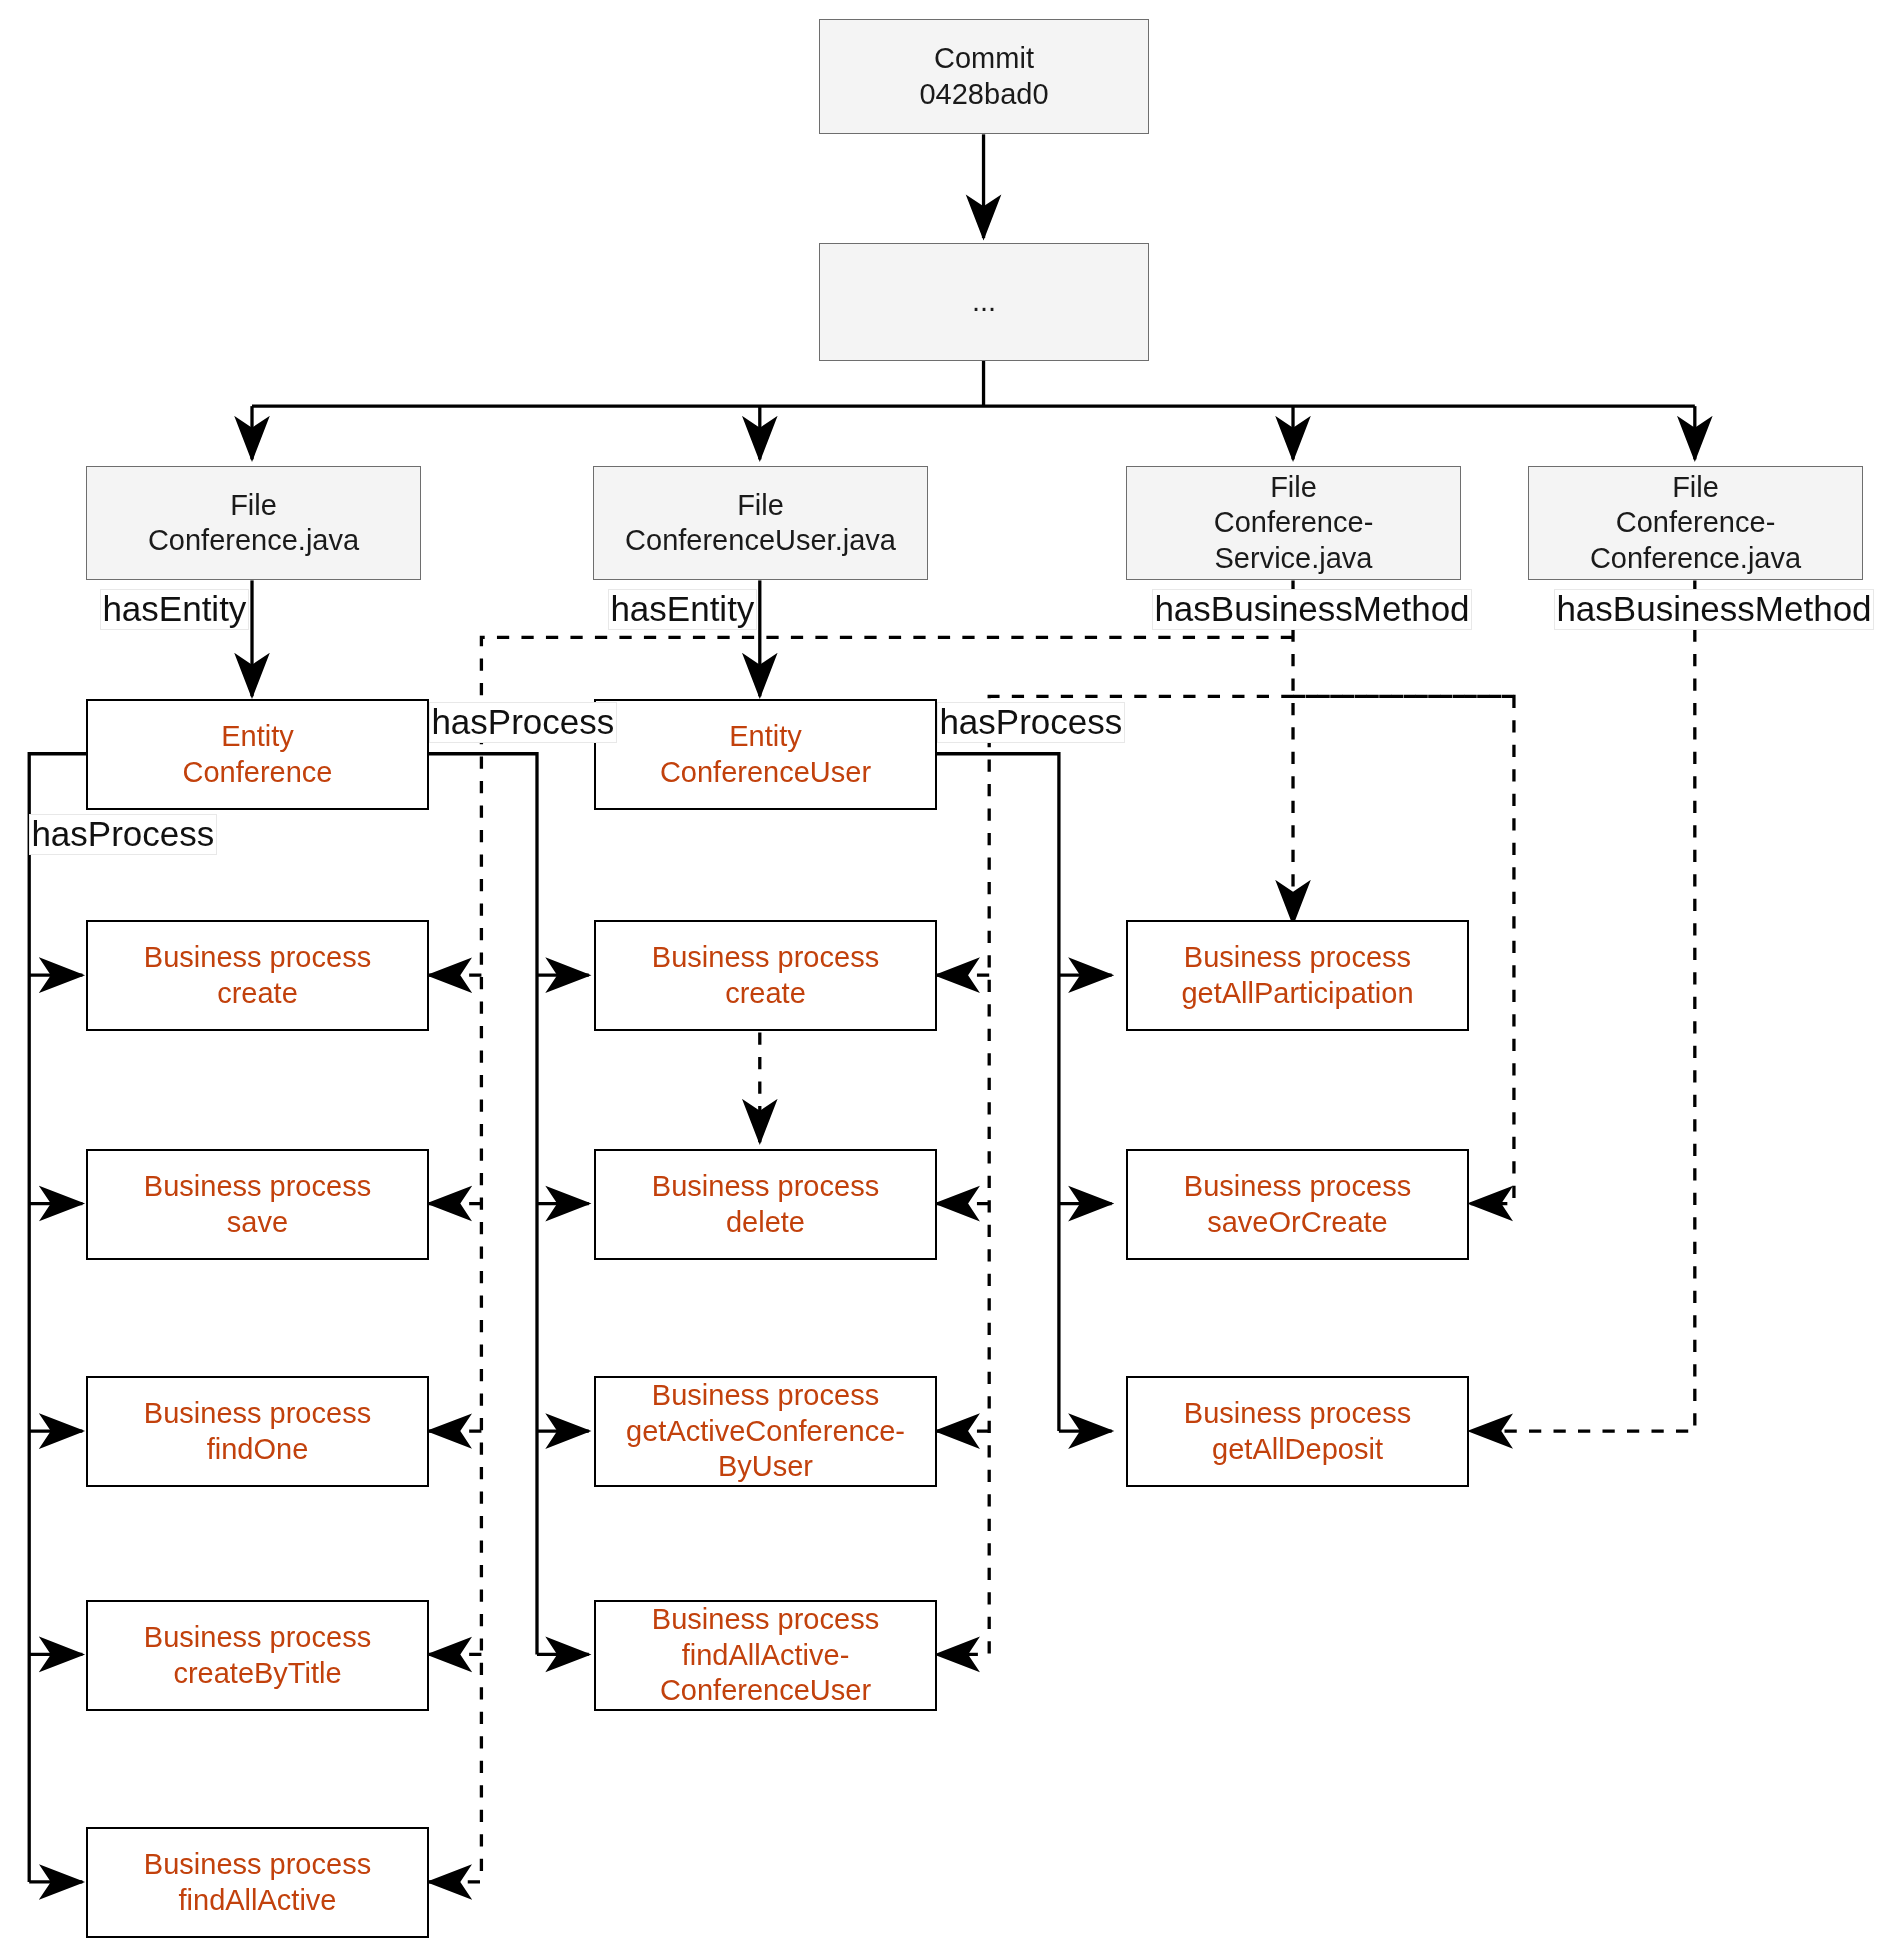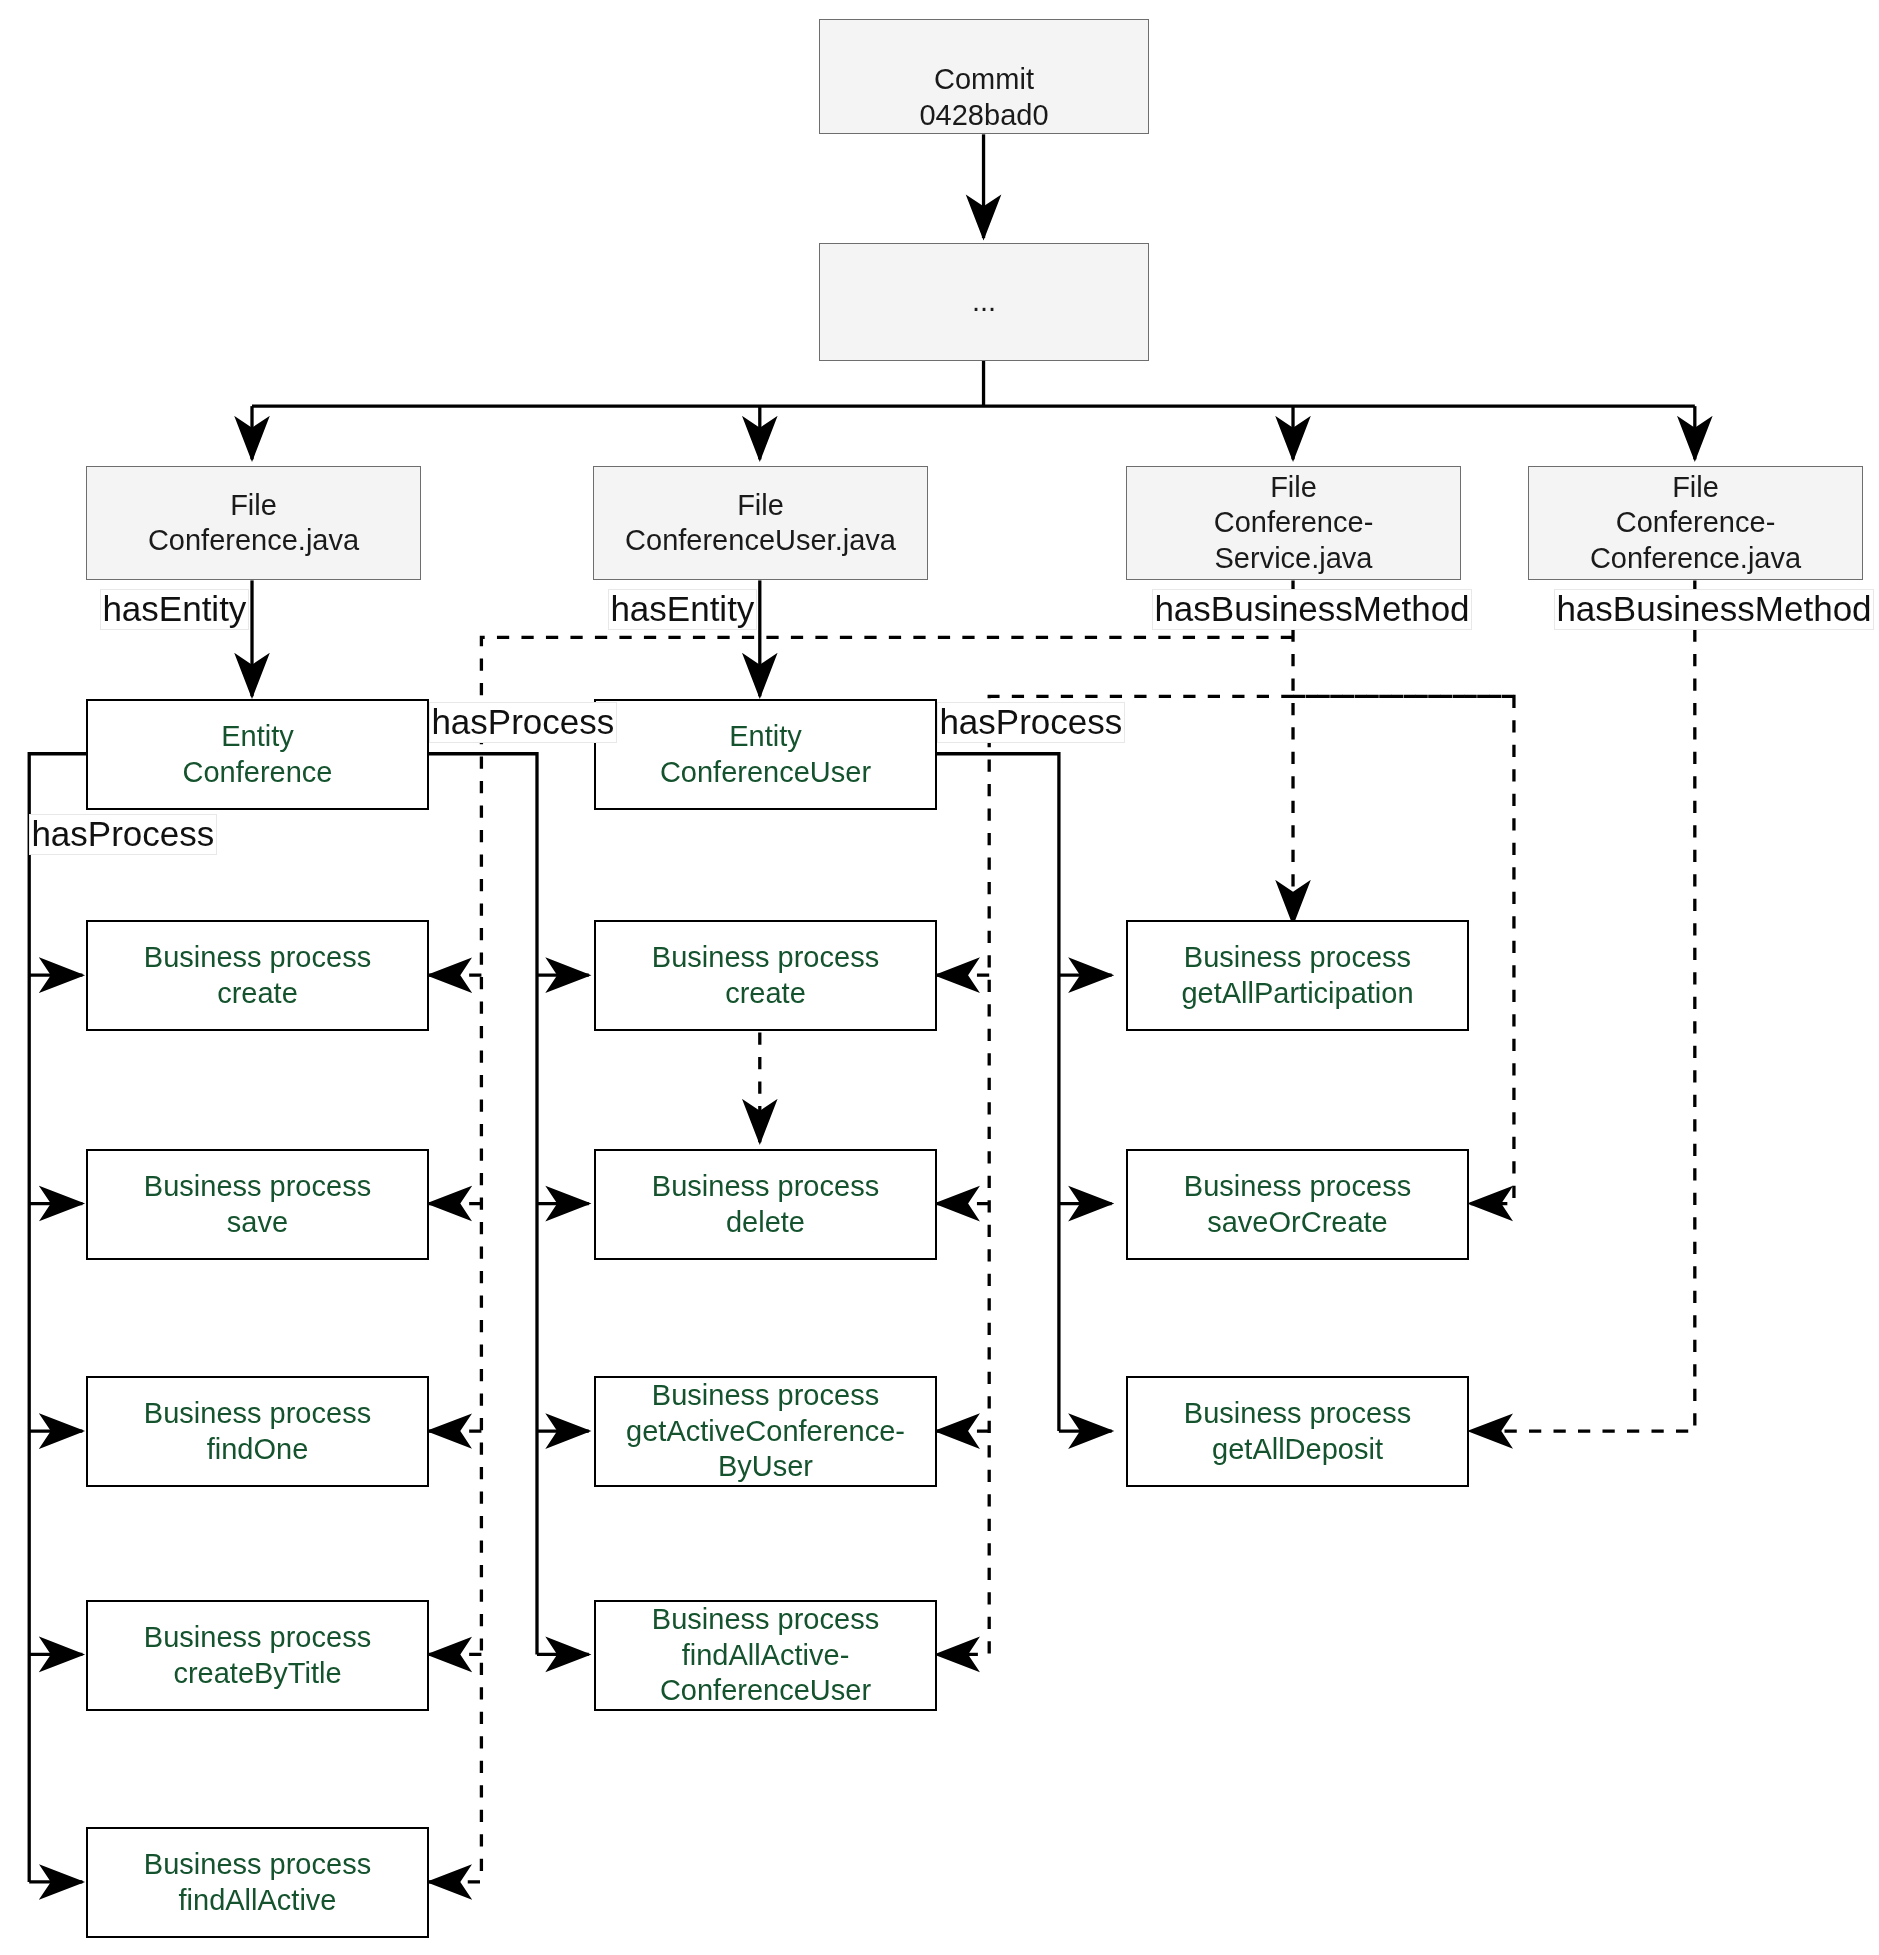--- a/index.html
+++ b/index.html
@@ -4,21 +4,21 @@
 <style>
   html,body{margin:0;padding:0;background:#ffffff;}
   body{font-family:"Liberation Sans", sans-serif;}
   #canvas{position:relative;width:1879px;height:1955px;background:#ffffff;overflow:hidden;}
   svg{position:absolute;left:0;top:0;width:1879px;height:1955px;}
   .node{position:absolute;box-sizing:border-box;display:flex;align-items:center;justify-content:center;text-align:center;line-height:1.22;}
   .node-commit,.node-ellipsis,.node-file{
      background:#f4f4f4;border:1.9px solid #6e6e6e;color:#1a1a1a;font-size:29px;
   }
   .node-entity,.node-process{
-     background:#ffffff;border:2.8px solid #000000;color:#14532d;font-size:29px;
+     background:#ffffff;border:2.8px solid #000000;color:#c2410c;font-size:29px;
   }
   .edge-label{position:absolute;background:#ffffff;color:#111;font-size:35px;
      line-height:1.05;white-space:nowrap;padding:0.9px 1.4px;box-sizing:border-box;
      border:0.5px solid #e8e8e8;}
 </style>
 </head>
 <body>
 
 <div id="canvas">
 
@@ -85,21 +85,21 @@
 
       <path d="M3214,1478 L2100,1478 L2100,3512 L1988,3512" marker-end="url(#ahD)"></path>
       <path d="M2100,2070 L1988,2070" marker-end="url(#ahD)"></path>
       <path d="M2100,2555 L1988,2555" marker-end="url(#ahD)"></path>
       <path d="M2100,3038 L1988,3038" marker-end="url(#ahD)"></path>
 
       <path d="M1613,2192 L1613,2425" marker-end="url(#ahD)"></path>
     </g>
   </svg>
 
-  <div class="node node-commit" style="left:819px;top:19px;width:330px;height:115px;align-items:flex-end;">
+  <div class="node node-commit" style="left:819px;top:19px;width:330px;height:115px;">
     <div>
       <span>Commit</span><br>
       <span>0428bad0</span>
     </div>
   </div>
 
   <div class="node node-ellipsis" style="left:819px;top:243px;width:330px;height:118px;">
     <span>...</span>
   </div>
 

